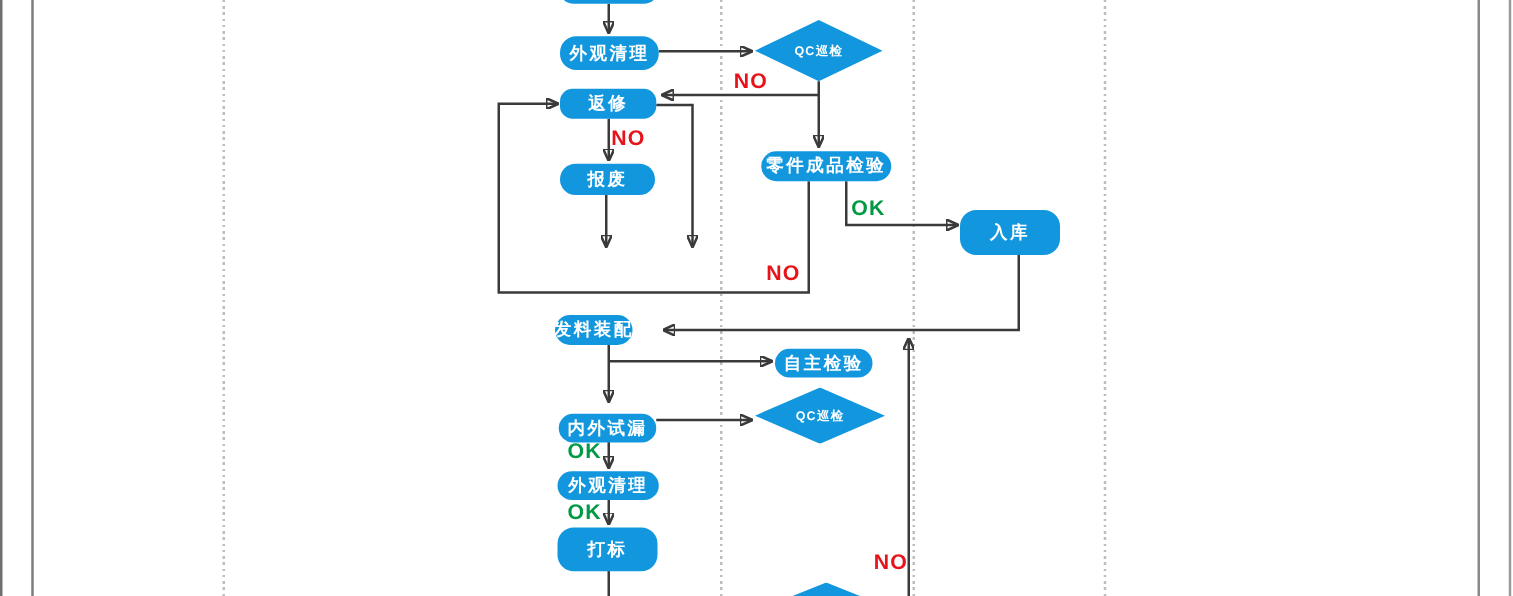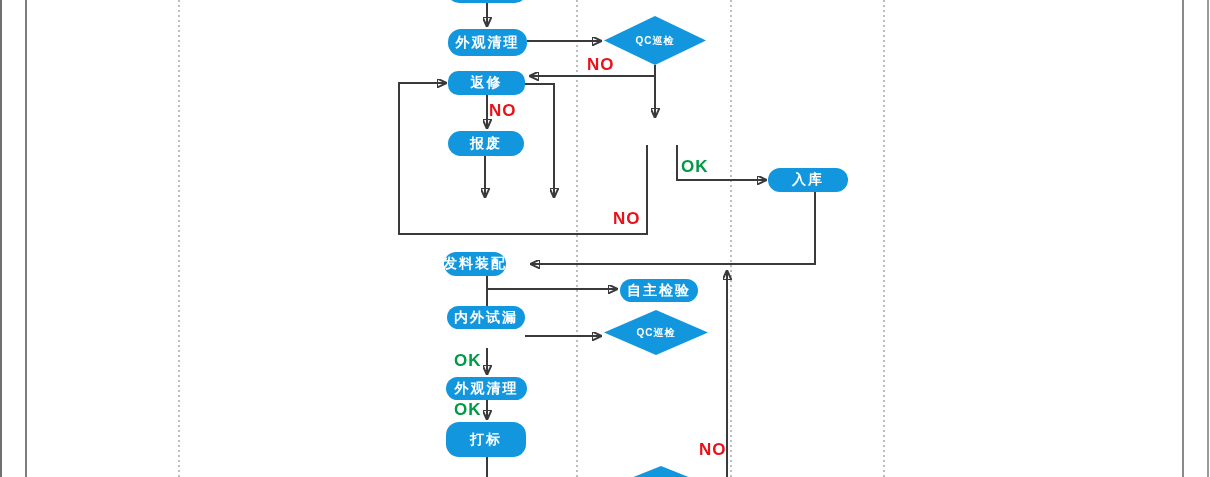--- a/index.html
+++ b/index.html
@@ -92,28 +92,29 @@
 
   <div class="node" style="left:448px;top:29px;width:79px;height:27px;">外观清理</div>
 
   <div class="diamond" style="left:604px;top:16px;width:102px;height:49px;">QC巡检</div>
 
   <div class="node" style="left:448px;top:71px;width:77px;height:24px;border-radius:10px;">返修</div>
 
   <div class="node" style="left:448px;top:131px;width:76px;height:25px;">报废</div>
 
 
+  <div class="node" style="left:609px;top:121px;width:104px;height:24px;">零件成品检验</div>
 
-  <div class="node" style="left:768px;top:168px;width:80px;height:24px;">入库</div>
+  <div class="node" style="left:768px;top:168px;width:80px;height:36px;">入库</div>
 
   <div class="node" style="left:444px;top:252px;width:62px;height:24px;">发料装配</div>
 
   <div class="node" style="left:620px;top:279px;width:78px;height:23px;">自主检验</div>
 
-  <div class="node" style="left:447px;top:306px;width:78px;height:23px;font-family:Liberation Serif, serif;">内外试漏</div>
+  <div class="node" style="left:447px;top:331px;width:78px;height:23px;font-family:Liberation Serif, serif;">内外试漏</div>
 
   <div class="diamond" style="left:604px;top:310px;width:104px;height:45px;">QC巡检</div>
 
   <div class="node" style="left:446px;top:377px;width:81px;height:23px;">外观清理</div>
 
   <div class="node" style="left:446px;top:422px;width:80px;height:35px;">打标</div>
 
   <div class="diamond" style="left:586px;top:466px;width:150px;height:60px;"></div>
 
   <div class="elabel no" style="left:587px;top:56px;">NO</div>

